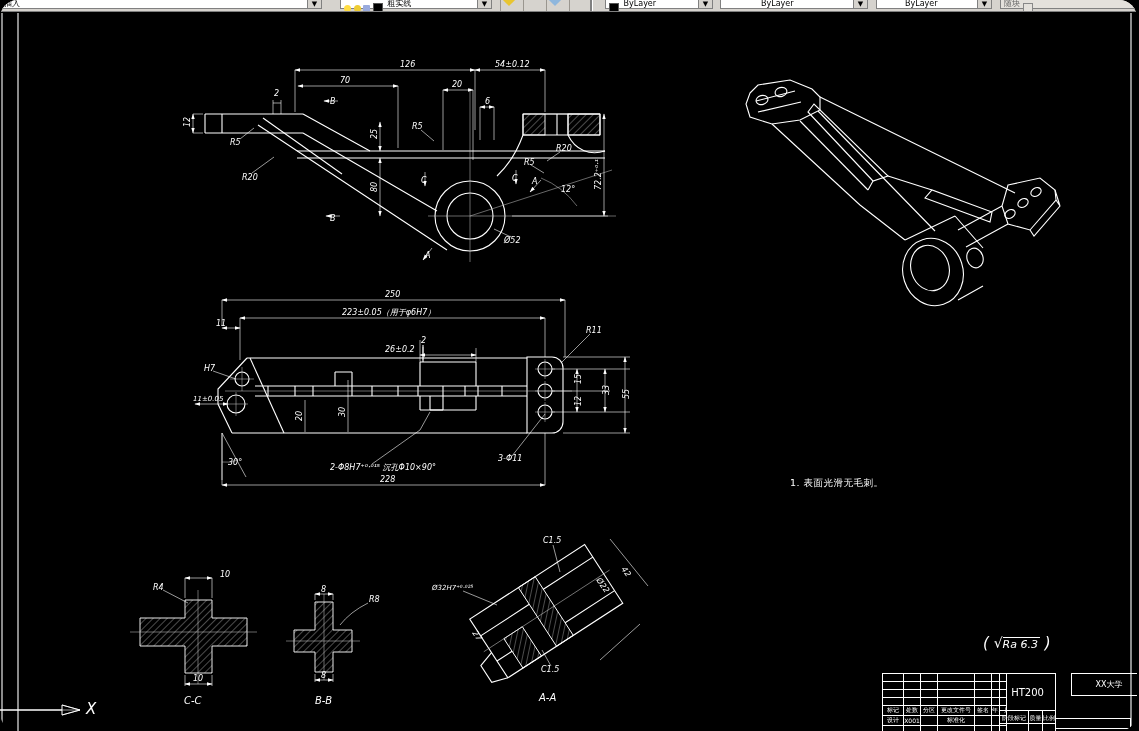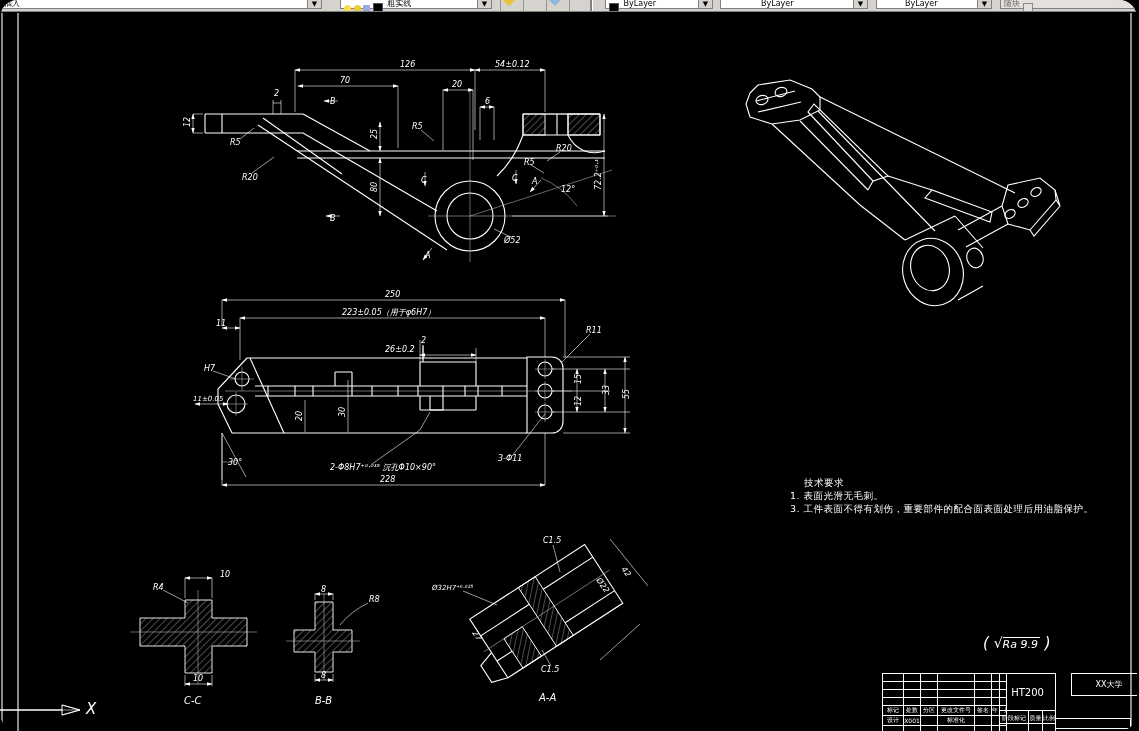--- a/index.html
+++ b/index.html
@@ -315,28 +315,26 @@
     </g>
 
     <g>
       <line x1="0" y1="710" x2="62" y2="710" stroke="#fff" stroke-width="1.4"></line>
       <path d="M62,705 L80,710 L62,715 Z" fill="none" stroke="#fff" stroke-width="1"></path>
       <path d="M62,705 L80,710 M62,710 L80,710 M62,715 L80,710" stroke="#fff" stroke-width="0.6"></path>
     </g>
   </svg>
 
   <div id="techreq">
-    <div class="t">技术要求</div>
     <div>1. 表面光滑无毛刺。</div>
-    <div>3. 工件表面不得有划伤，重要部件的配合面表面处理后用油脂保护。</div>
   </div>
 
   <div id="rough">
     <span>(</span>
-    <span class="chk">√</span><span class="val">Ra 9.9</span>
+    <span class="chk">√</span><span class="val">Ra 6.3</span>
     <span>)</span>
   </div>
 
   <div id="tblock">
 
     <table style="left:0;top:0;width:118px;">
       <tbody>
           <tr>
             <td style="width:20px"></td>
             <td style="width:16px"></td>

